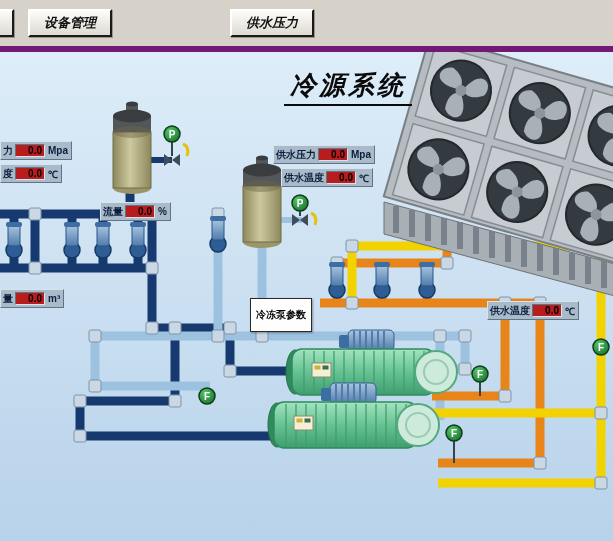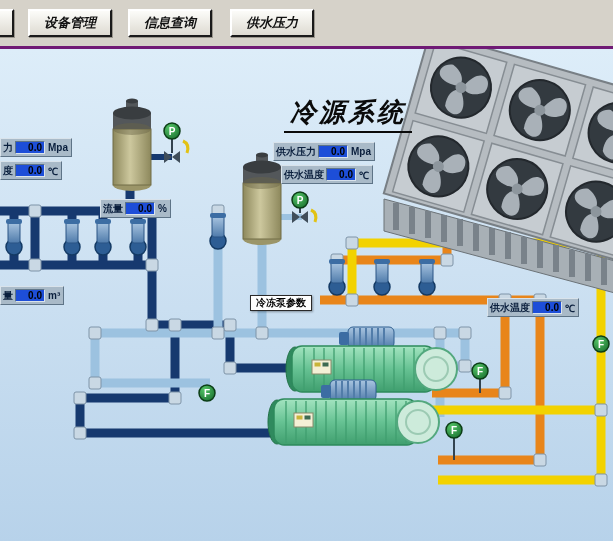--- a/index.html
+++ b/index.html
@@ -1,46 +1,45 @@
 <!DOCTYPE html>
 <html><head>
 <meta charset="utf-8">
 <style>
   html,body{margin:0;padding:0;background:#888;}
   .screen{position:relative;width:613px;height:541px;overflow:hidden;font-family:"Liberation Sans",sans-serif;background:#d6d2c9;}
   
-  .toolbar{position:relative;height:46px;background:#d6d2c9;border-bottom:3px solid #701a75;}
+  .toolbar{position:relative;height:46px;background:#d6d2c9;border-bottom:6px solid #701a75;}
   .tb-btn{position:absolute;top:9px;width:84px;height:28px;background:linear-gradient(#fcfcf9,#dedbd2);
     border:2px outset #f4f2ec;border-color:#ffffff #6f6f6f #6f6f6f #ffffff;
     font:bold italic 13px "Liberation Serif",serif;color:#111;cursor:pointer;box-shadow:1px 1px 0 #9a968d;}
   
   .main{position:relative;width:613px;height:494px;overflow:hidden;
     background:linear-gradient(180deg,#ddedf9 0%,#cde1f2 45%,#b7d2ea 100%);}
   .main svg{position:absolute;left:0;top:0;}
   .title{position:absolute;font:bold italic 26px "Liberation Serif",serif;color:#0a0a0a;
-    border-bottom:2px solid #0a0a0a;padding:0 6px 1px;letter-spacing:3px;white-space:nowrap;margin-top:30px;}
+    border-bottom:2px solid #0a0a0a;padding:0 6px 1px;letter-spacing:3px;white-space:nowrap;}
   
   .datalabel{position:absolute;display:flex;align-items:center;height:17px;background:#a9bac8;
     border:1px solid;border-color:#d9e3eb #5e7487 #5e7487 #d9e3eb;padding:0 2px;gap:2px;
     font:bold 10px "Liberation Sans",sans-serif;color:#0a1f3d;white-space:nowrap;z-index:5;}
-  .dl-value{background:#1d4ed8;border:1px solid;border-color:#5e7487 #d9e3eb #d9e3eb #5e7487;
+  .dl-value{background:#b91c1c;border:1px solid;border-color:#5e7487 #d9e3eb #d9e3eb #5e7487;
     min-width:24px;text-align:right;padding:0 2px;color:#000;}
   .dl-unit{padding:0 1px;}
   .param-btn{position:absolute;background:#fefefe;border:1px solid #2a2a2a;box-shadow:1px 1px 2px rgba(0,0,0,.35);
-    font:bold 10px "Liberation Sans",sans-serif;color:#000;padding:0 5px;cursor:pointer;z-index:5;}
+    font:bold 10px "Liberation Sans",sans-serif;color:#000;padding:9px 5px;cursor:pointer;z-index:5;}
 </style>
 </head>
 <body>
 
 <div class="screen">
 
   <div class="toolbar">
     <button class="tb-btn" style="left:-70px"></button>
     <button class="tb-btn" style="left:28px">设备管理</button>
-    <button class="tb-btn" style="left:128px">信息查询</button>
     <button class="tb-btn" style="left:230px">供水压力</button>
   </div>
 
   <div class="main">
 
     <svg width="613" height="494" viewBox="0 0 613 494">
       <defs>
         <linearGradient id="tankG" x1="0" y1="0" x2="1" y2="0">
           <stop offset="0" stop-color="#8d885c"></stop>
             <stop offset="0.45" stop-color="#cdc89e"></stop>

